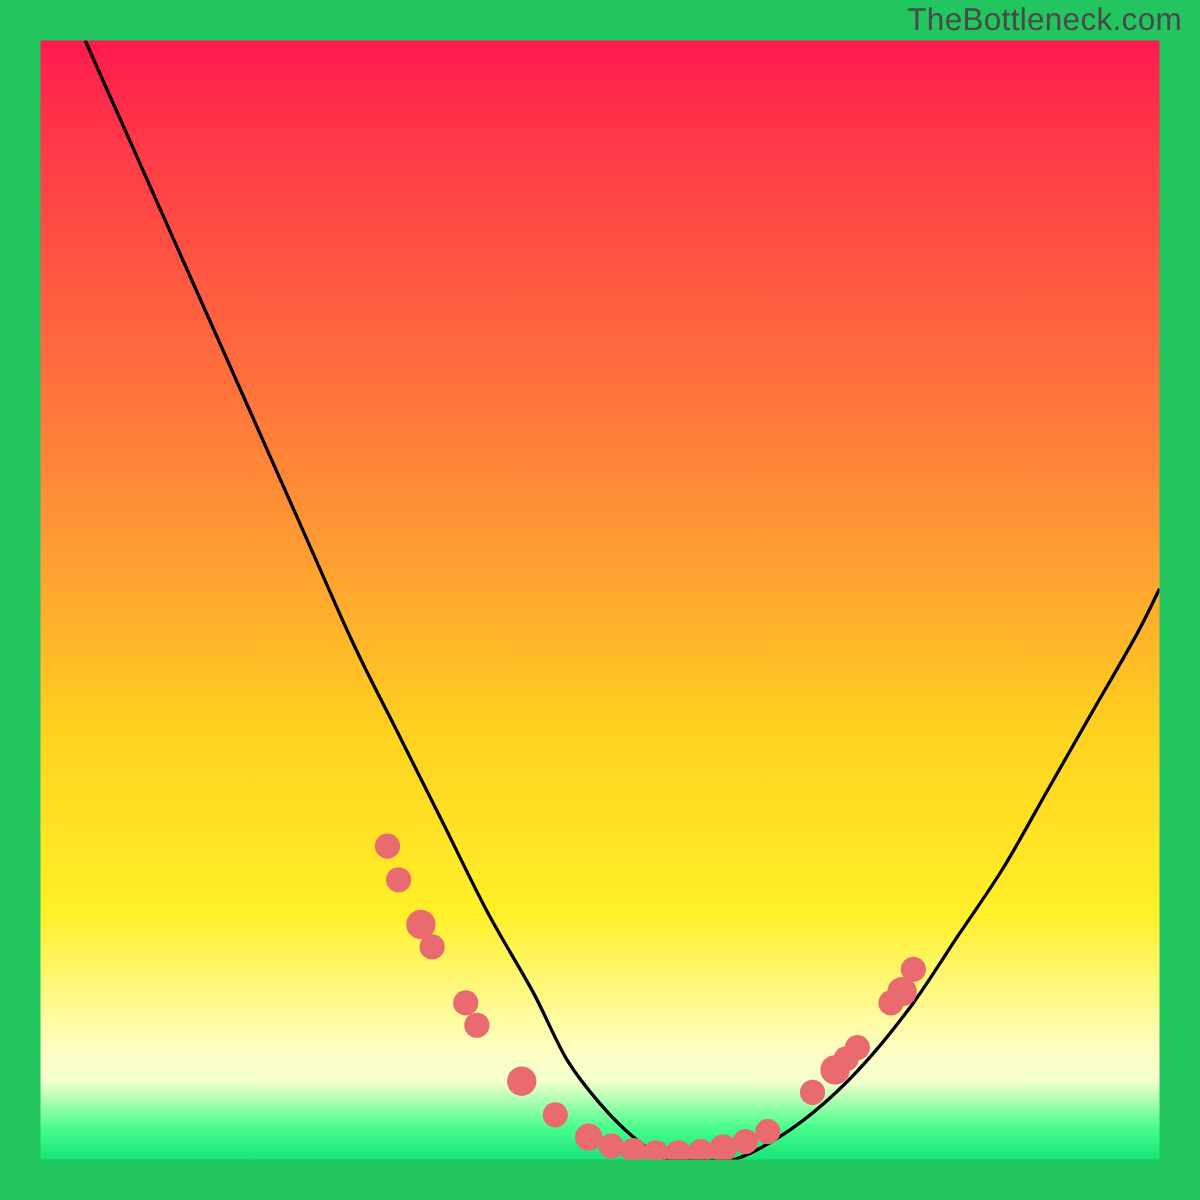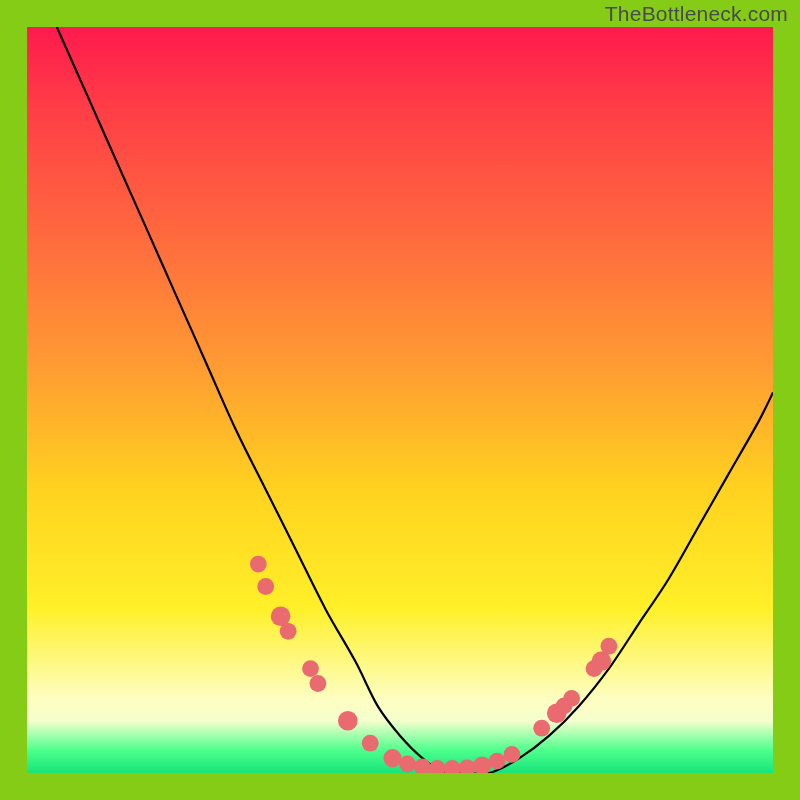--- a/index.html
+++ b/index.html
@@ -10,21 +10,21 @@
     overflow: hidden;
     background: #000;
     font-family: Arial, Helvetica, sans-serif;
   }
   .frame {
     position: absolute;
     left: 0;
     top: 0;
     width: 800px;
     height: 800px;
-    background: #84cc16;
+    background: #22c55e;
   }
   .plot {
     position: absolute;
     left: 27px;
     top: 27px;
     width: 746px;
     height: 746px;
     
     background: linear-gradient(to bottom,
       #ff1a4d 0%,

